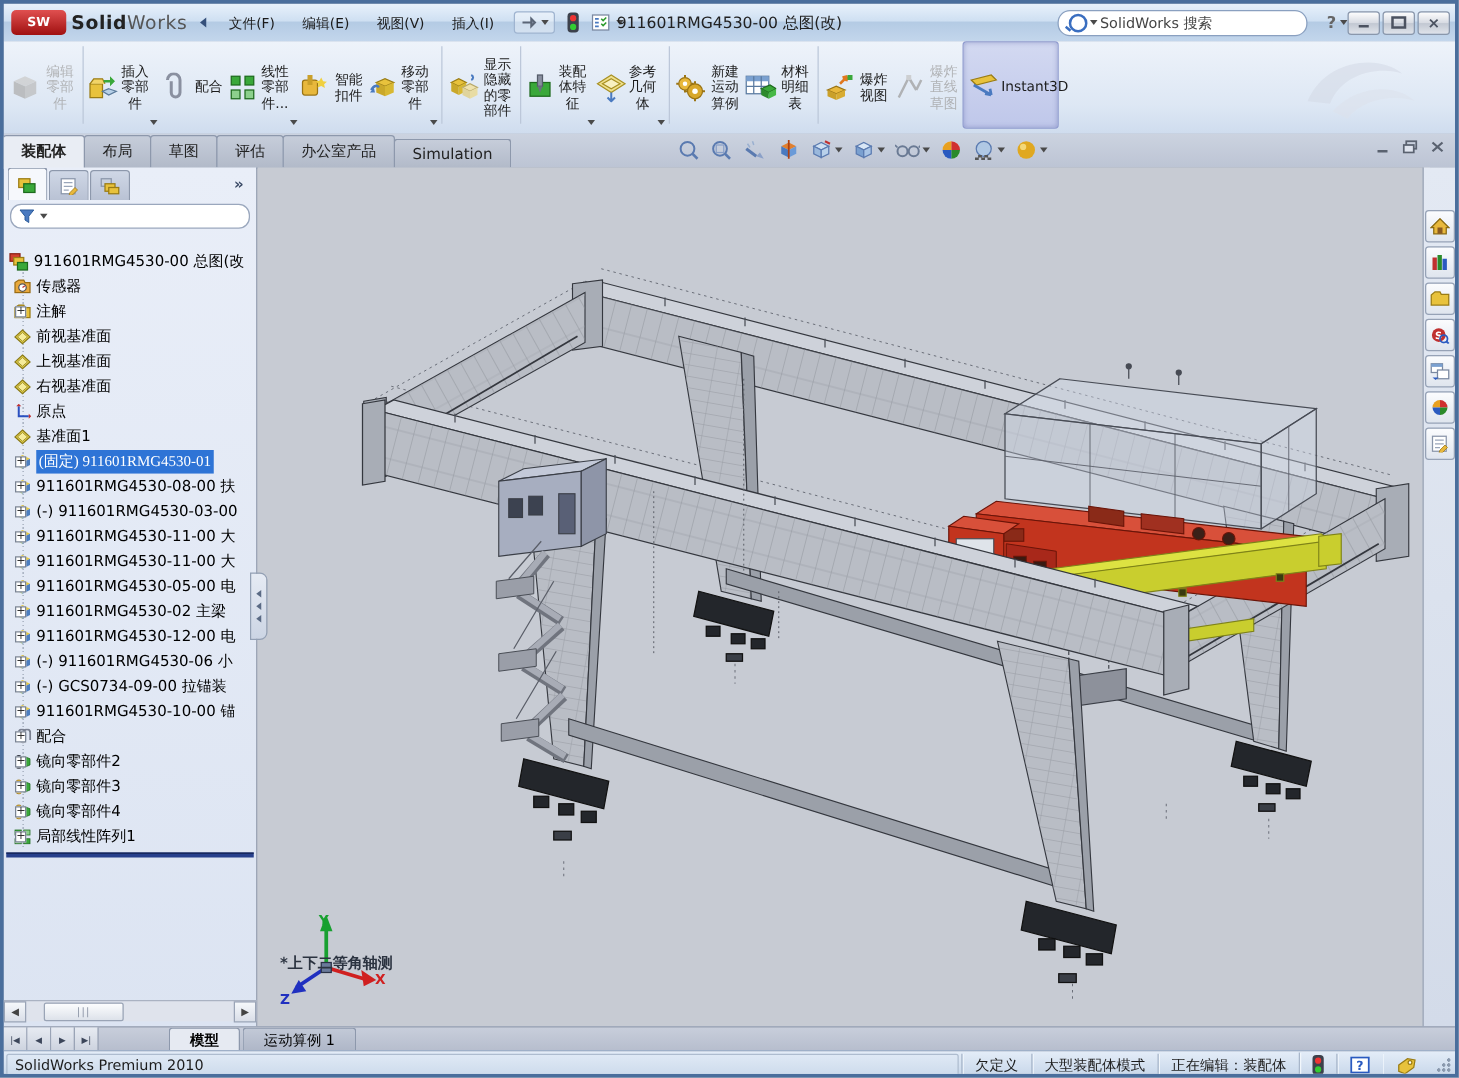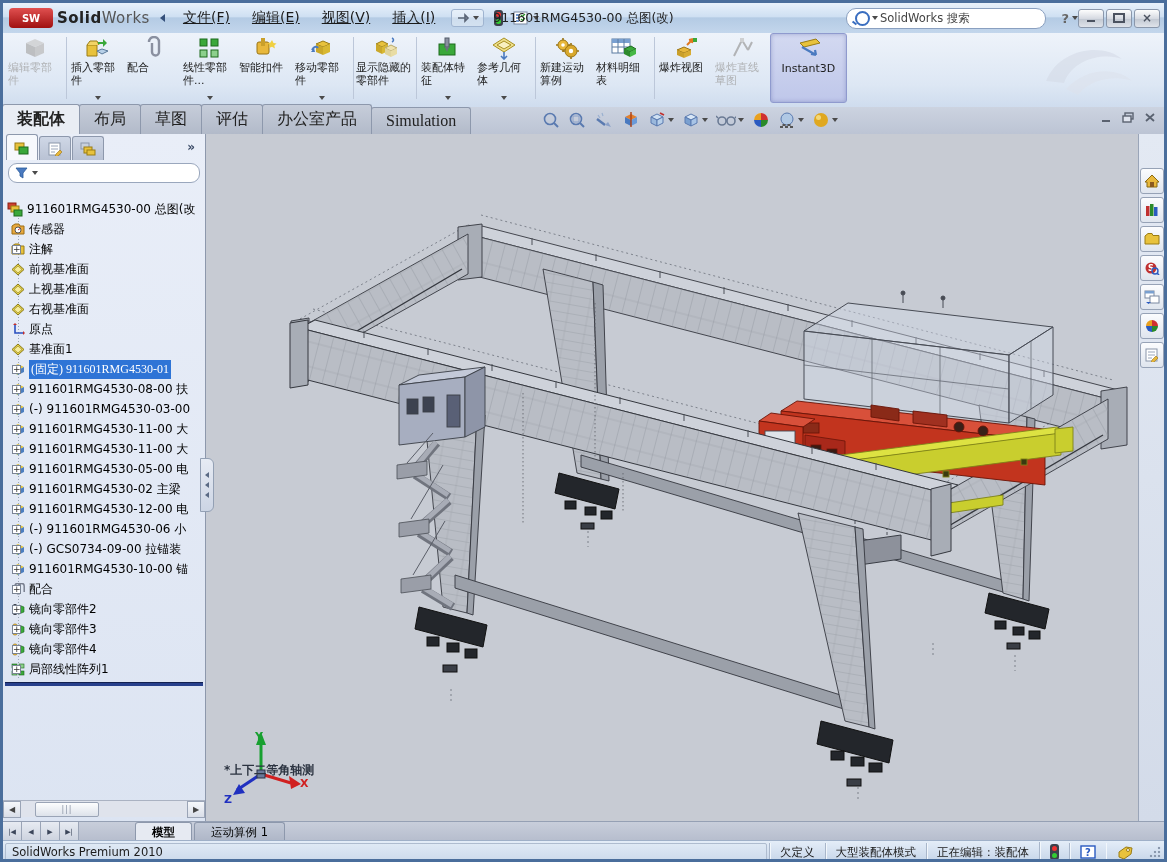--- a/index.html
+++ b/index.html
@@ -10,53 +10,53 @@
     background:linear-gradient(#e8f1fb 0%,#cfe0f2 45%,#b4cbe4 50%,#c3d6ec 100%);
     border-bottom:1px solid #8fa8c8;display:flex;align-items:center;}
   .swlogo{width:44px;height:20px;margin:0 4px 0 6px;border-radius:4px;
     background:linear-gradient(#e05050,#a01010);color:#fff;font-size:10px;font-weight:bold;
     display:flex;align-items:center;justify-content:center;}
   .swname{font-size:15px;color:#222;letter-spacing:.5px;}
   .swname b{font-weight:bold}.swname span{color:#555}
   .collapse-arrow{width:0;height:0;border-top:4px solid transparent;border-bottom:4px solid transparent;
     border-right:5px solid #35507a;margin:0 8px 0 10px;}
   .menu{display:flex;gap:2px;}
-  .menu-item{padding:3px 10px;font-size:14px;color:#1a1a1a;border-radius:3px;text-decoration:underline;}
+  .menu-item{padding:3px 10px;font-size:11px;color:#1a1a1a;border-radius:3px;}
   .pinbtn{display:flex;align-items:center;margin-left:6px;padding:2px 4px;border:1px solid #9fb4d0;border-radius:3px;background:rgba(255,255,255,.35)}
   .tbicon{margin-left:10px;display:flex;align-items:center}
   .doc-title{position:absolute;left:50%;transform:translateX(-50%);font-size:12.5px;color:#222;white-space:nowrap}
   .searchbox{position:absolute;right:118px;display:flex;align-items:center;width:182px;height:19px;background:#fff;
     border:1px solid #8aa0c0;border-radius:10px;padding:0 8px;font-size:11.5px;color:#444}
   .searchbox .mag{width:11px;height:11px;border:2px solid #3a6ec0;border-radius:50%;position:relative;margin-right:2px}
   .searchbox .mag:after{content:"";position:absolute;width:5px;height:2px;background:#3a6ec0;transform:rotate(40deg);left:-5px;top:9px}
   .caret{width:0;height:0;border-left:3px solid transparent;border-right:3px solid transparent;border-top:4px solid #4a4a4a;display:inline-block}
   .helpbtn{position:absolute;right:86px;display:flex;align-items:center;gap:3px;color:#666;font-weight:bold;font-size:13px}
   .winbtns{position:absolute;right:4px;display:flex;gap:2px}
   .winbtn{width:24px;height:17px;border:1px solid #8a97ab;border-radius:3px;
     background:linear-gradient(#fdfdfd,#d6dae2 50%,#c2c8d2 52%,#dfe3ea);display:flex;align-items:center;justify-content:center}
   .glyph-min{width:8px;height:2px;background:#4b5260;margin-top:6px}
   .glyph-max{width:8px;height:6px;border:2px solid #4b5260}
   .glyph-x{color:#4b5260;font-size:12px;font-weight:bold;line-height:1}
   
   .ribbon{position:absolute;left:0;top:30px;right:0;height:74px;
     background:linear-gradient(#eef3fa,#dde7f4 70%,#cfdcee);border-bottom:1px solid #b4c0d4;display:flex;align-items:flex-start;padding-left:4px;}
-  .rb-btn{width:56px;min-width:48px;height:70px;display:flex;flex-direction:column;align-items:center;padding-top:3px;
-    box-sizing:border-box;border-radius:3px;font-size:11px;color:#1c1c1c;text-align:left;line-height:12.5px;}
+  .rb-btn{width:56px;min-width:48px;height:70px;display:flex;align-items:center;padding-top:3px;
+    box-sizing:border-box;border-radius:3px;font-size:11px;color:#1c1c1c;text-align:center;line-height:12.5px;}
   .rb-btn svg{flex:0 0 auto}
   .rb-btn .lbl{margin-top:2px;width:54px;}
   .rb-btn .caret{margin-top:auto;margin-bottom:3px}
   .rb-btn.disabled{color:#9aa1ad;filter:grayscale(1);opacity:.75}
   .rb-btn.pressed{background:linear-gradient(#d3d9f1,#bfc7ea);border:1px solid #8f9ace;box-shadow:inset 0 0 4px rgba(80,90,160,.4)}
   .rb-sep{width:1px;height:62px;background:#bcc7d9;margin:4px 3px 0 3px;flex:0 0 1px}
   .ds-watermark{position:absolute;right:18px;top:4px;opacity:.55}
   
   .tabrow{position:absolute;left:0;top:104px;right:0;height:27px;
     background:linear-gradient(#ccd3e0,#bcc4d4);border-bottom:1px solid #9aa5b8;display:flex;align-items:flex-end;}
-  .ctab{padding:4px 14px 4px;font-size:16px;color:#222;border:1px solid #8d98ac;border-bottom:none;
-    background:linear-gradient(#c6cdda,#b2bac9);margin-left:-1px;border-radius:3px 3px 0 0;font-family:Liberation Serif, serif;}
+  .ctab{padding:4px 14px 4px;font-size:12px;color:#222;border:1px solid #8d98ac;border-bottom:none;
+    background:linear-gradient(#c6cdda,#b2bac9);margin-left:-1px;border-radius:3px 3px 0 0;}
   .ctab.active{background:#e9edf4;font-weight:bold;position:relative;top:1px;padding-bottom:5px}
   .hud{position:absolute;left:538px;top:3px;display:flex;align-items:center;gap:6px}
   .hud-btn{display:flex;align-items:center;gap:2px;padding:1px;border-radius:2px}
   .docwin{position:absolute;right:8px;top:5px;display:flex;gap:9px}
   
   .panel{position:absolute;left:0;top:131px;width:203px;height:687px;box-sizing:border-box;
     background:linear-gradient(#e9eef8,#dce4f2);border-right:1px solid #8d98ac;}
   .ptabs{display:flex;align-items:flex-end;height:26px;padding-left:3px;position:relative}
   .ptab{width:30px;height:23px;border:1px solid #8d98ac;border-bottom:none;border-radius:3px 3px 0 0;
     background:linear-gradient(#cfd7e6,#b9c2d4);display:flex;align-items:center;justify-content:center;margin-right:1px}

